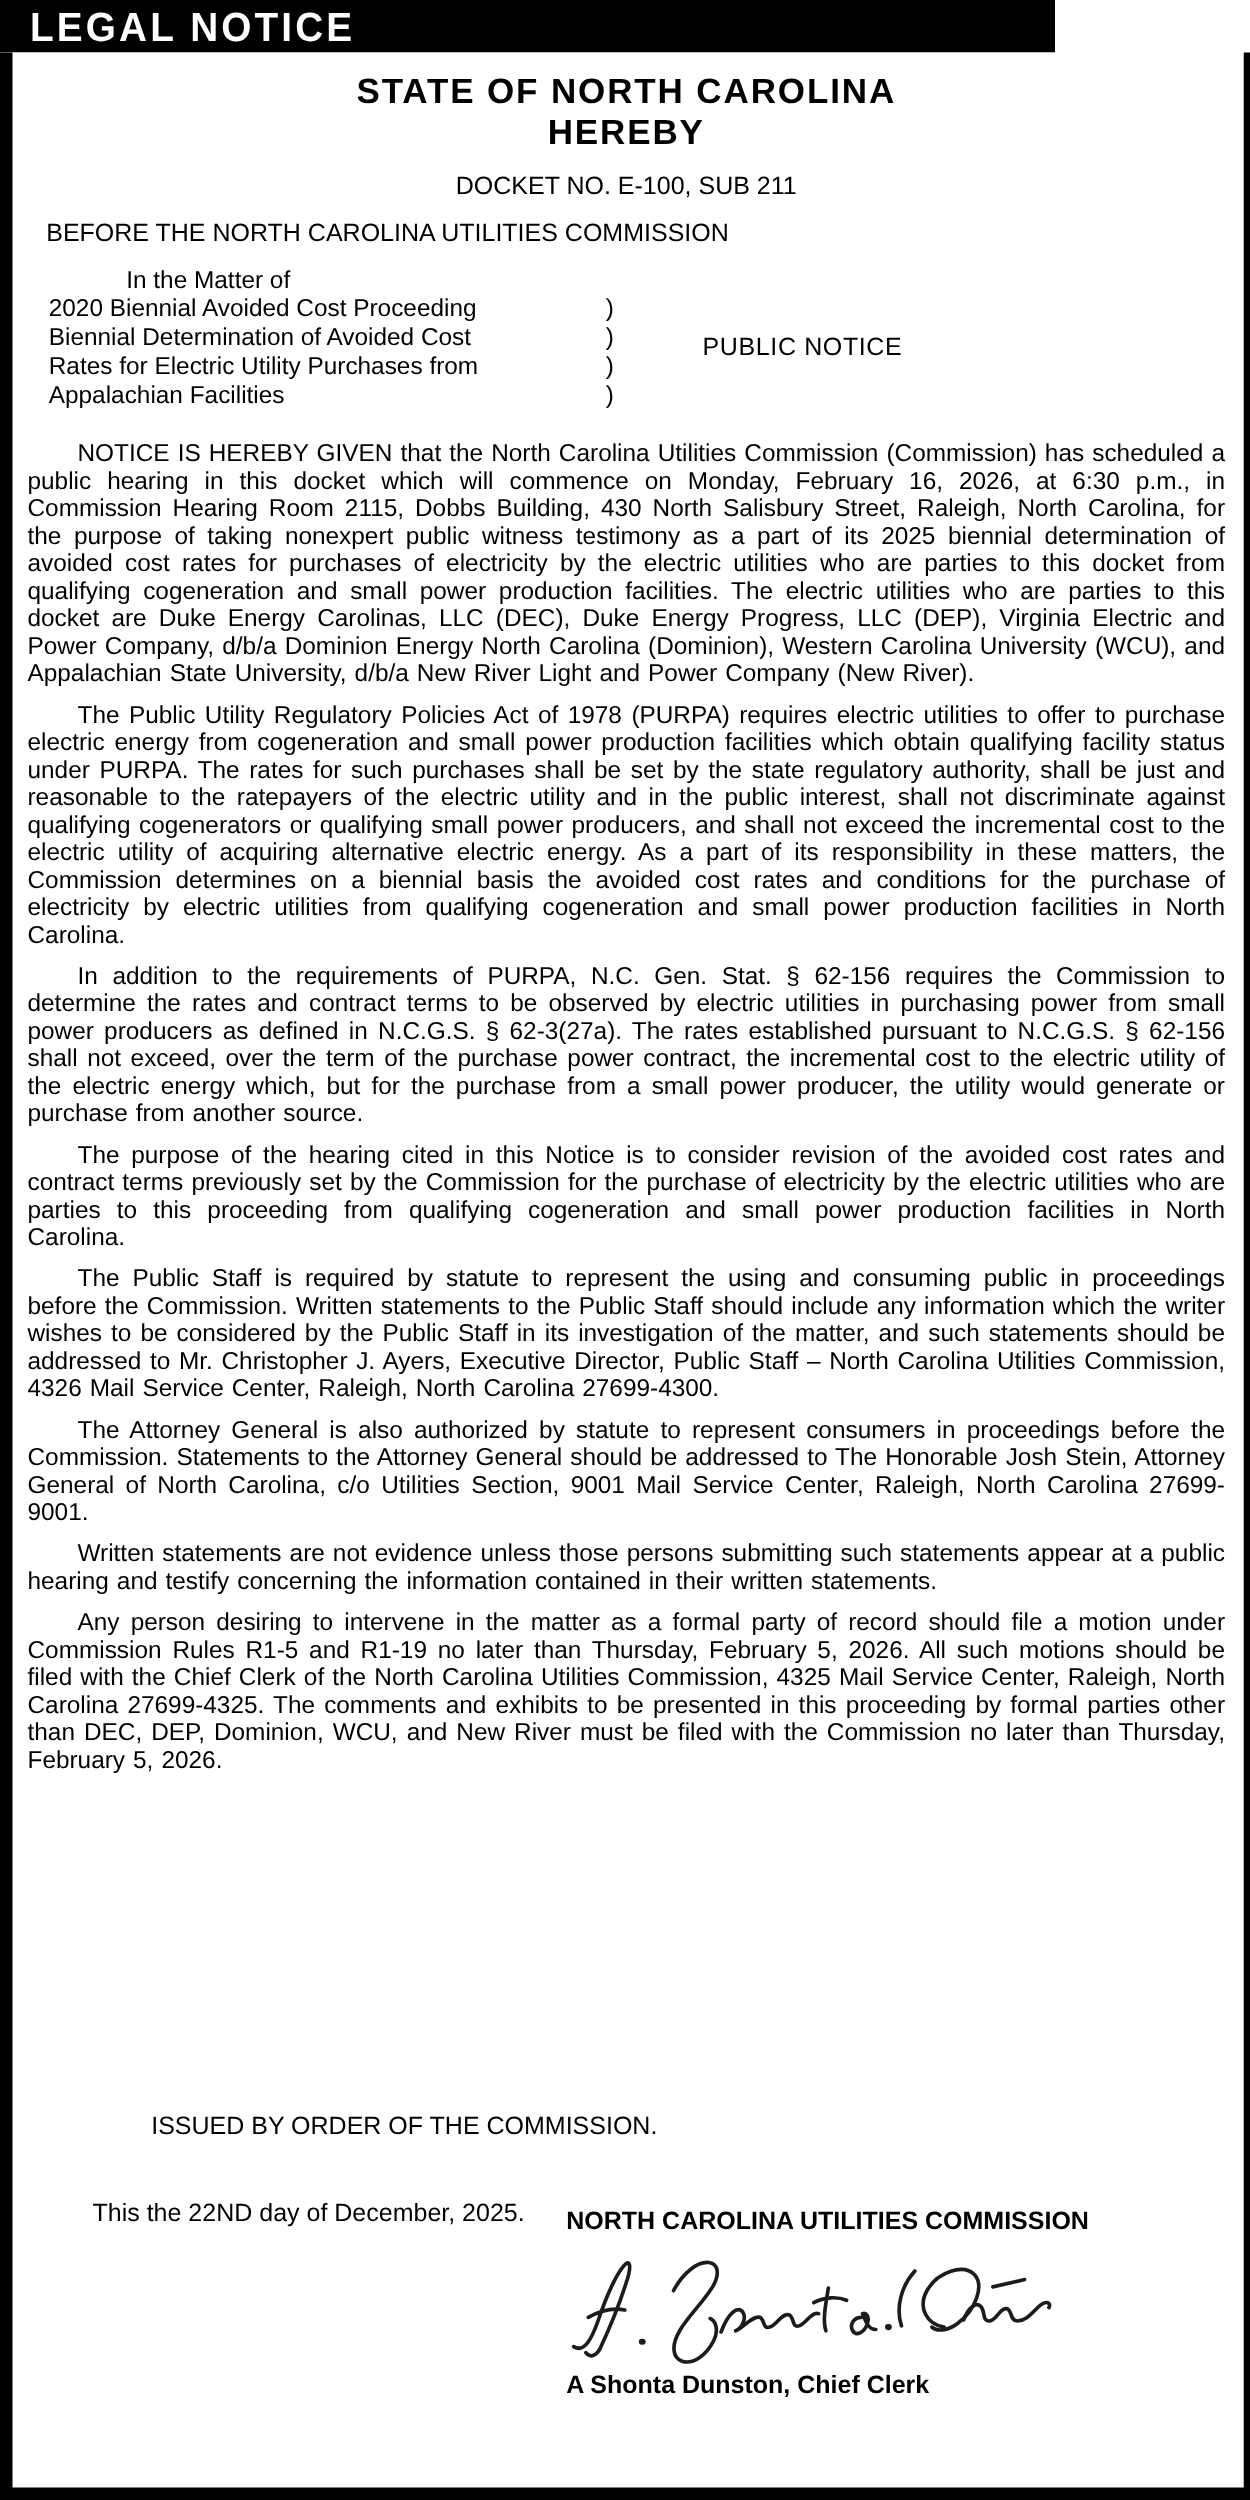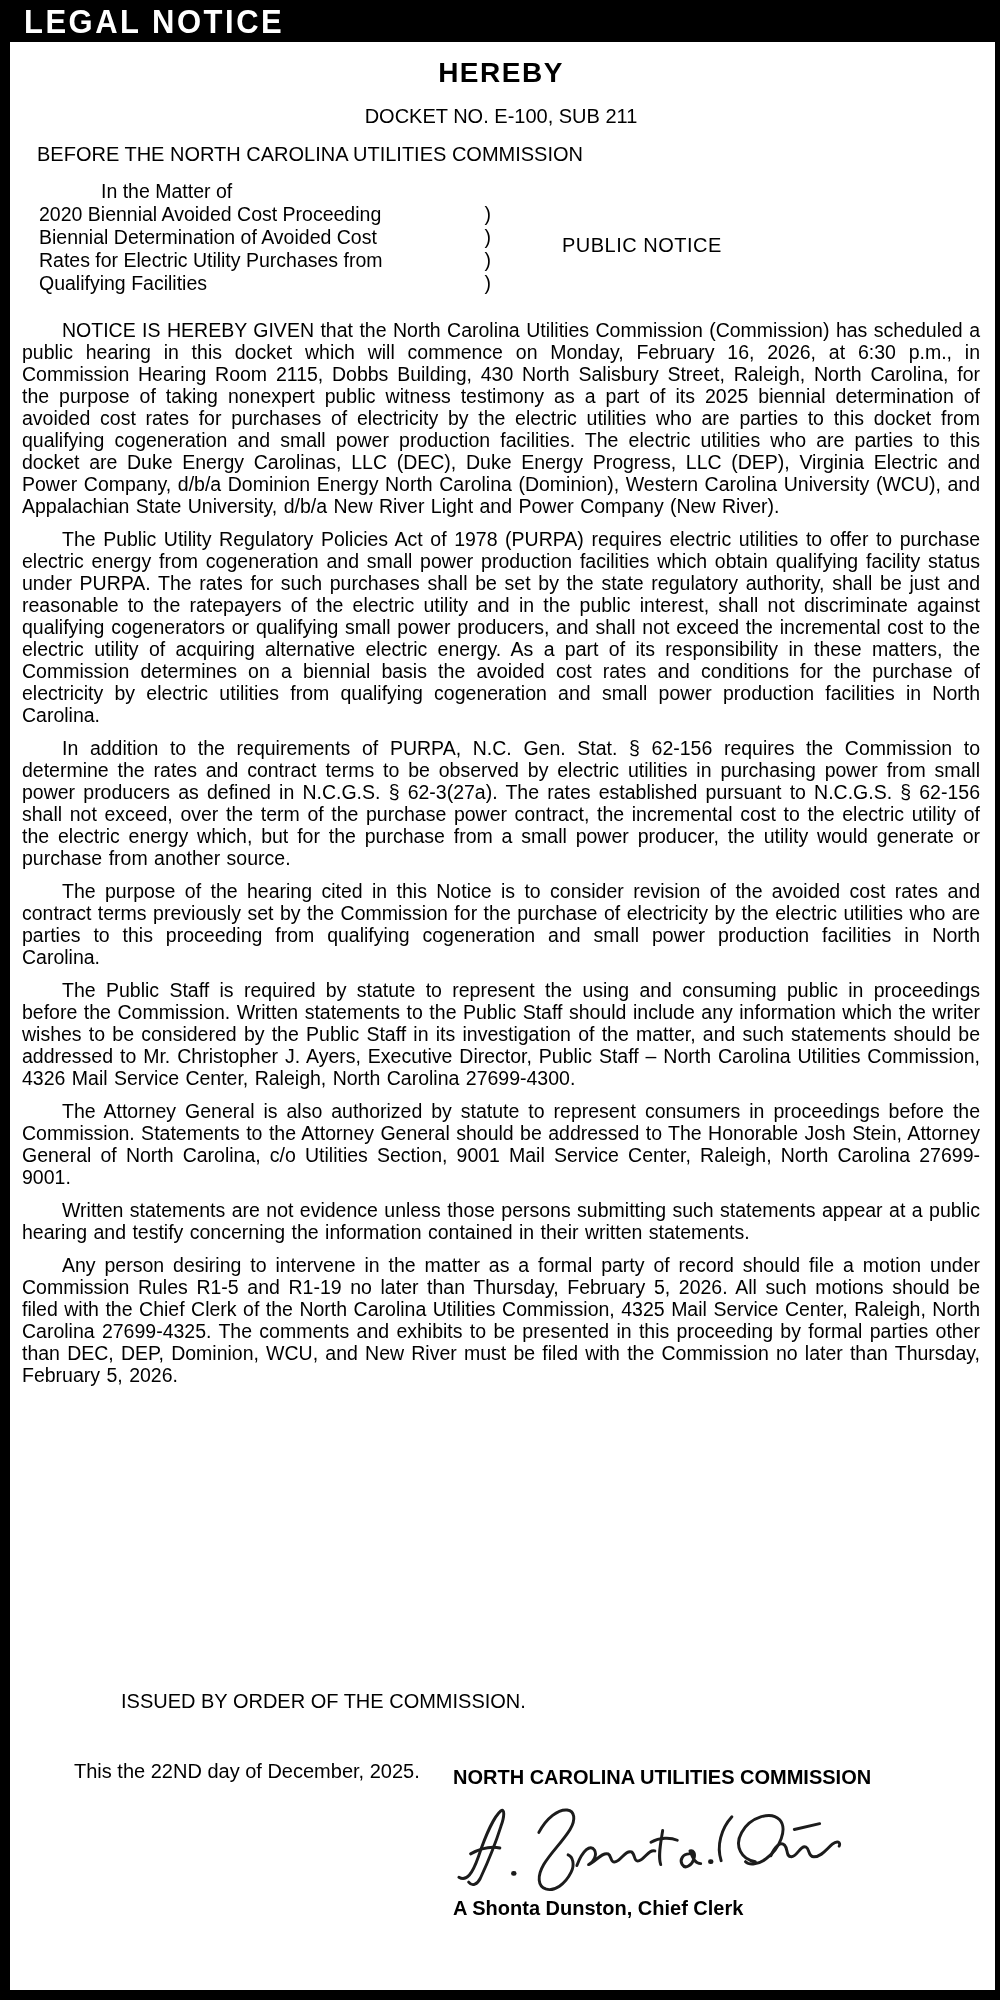--- a/index.html
+++ b/index.html
@@ -12,21 +12,21 @@
     height: 2000px;
     position: relative;
     overflow: hidden;
     font-family: "Liberation Sans", sans-serif;
     color: #000000;
     -webkit-font-smoothing: antialiased;
   }
   .banner {
     position: absolute;
     top: 0; left: 0;
-    width: 1000px;
+    width: 844px;
     height: 42px;
     background: #000000;
     display: flex;
     align-items: center;
     box-sizing: border-box;
     padding-left: 24px;
   }
   .banner-text {
     color: #ffffff;
     font-size: 31px;
@@ -136,20 +136,21 @@
 </head>
 <body>
 
 <div class="banner">
   <span class="banner-text">LEGAL NOTICE</span>
 </div>
 
 <div class="doc">
 
   <div class="title-block">
+    <div>STATE OF NORTH CAROLINA</div>
     <div>HEREBY</div>
   </div>
 
   <div class="docket">DOCKET NO. E-100, SUB 211</div>
 
   <div class="before">BEFORE THE NORTH CAROLINA UTILITIES COMMISSION</div>
 
   <div class="caption-wrap">
     <div class="caption">
       <div class="in-matter">In the Matter of</div>
@@ -159,21 +160,21 @@
       </div>
       <div class="cap-row">
         <span>Biennial Determination of Avoided Cost</span>
         <span class="paren">)</span>
       </div>
       <div class="cap-row">
         <span>Rates for Electric Utility Purchases from</span>
         <span class="paren">)</span>
       </div>
       <div class="cap-row">
-        <span>Qualifying Facilities</span>
+        <span>Appalachian Facilities</span>
         <span class="paren">)</span>
       </div>
     </div>
     <div class="public-notice">PUBLIC NOTICE</div>
   </div>
 
   <div class="body-text">
     <p>NOTICE IS HEREBY GIVEN that the North Carolina Utilities Commission (Commission) has scheduled a public hearing in this docket which will commence on Monday, February 16, 2026, at 6:30 p.m., in Commission Hearing Room 2115, Dobbs Building, 430 North Salisbury Street, Raleigh, North Carolina, for the purpose of taking nonexpert public witness testimony as a part of its 2025 biennial determination of avoided cost rates for purchases of electricity by the electric utilities who are parties to this docket from qualifying cogeneration and small power production facilities. The electric utilities who are parties to this docket are Duke Energy Carolinas, LLC (DEC), Duke Energy Progress, LLC (DEP), Virginia Electric and Power Company, d/b/a Dominion Energy North Carolina (Dominion), Western Carolina University (WCU), and Appalachian State University, d/b/a New River Light and Power Company (New River).</p>
     <p>The Public Utility Regulatory Policies Act of 1978 (PURPA) requires electric utilities to offer to purchase electric energy from cogeneration and small power production facilities which obtain qualifying facility status under PURPA. The rates for such purchases shall be set by the state regulatory authority, shall be just and reasonable to the ratepayers of the electric utility and in the public interest, shall not discriminate against qualifying cogenerators or qualifying small power producers, and shall not exceed the incremental cost to the electric utility of acquiring alternative electric energy. As a part of its responsibility in these matters, the Commission determines on a biennial basis the avoided cost rates and conditions for the purchase of electricity by electric utilities from qualifying cogeneration and small power production facilities in North Carolina.</p>
     <p>In addition to the requirements of PURPA, N.C. Gen. Stat. § 62-156 requires the Commission to determine the rates and contract terms to be observed by electric utilities in purchasing power from small power producers as defined in N.C.G.S. § 62-3(27a). The rates established pursuant to N.C.G.S. § 62-156 shall not exceed, over the term of the purchase power contract, the incremental cost to the electric utility of the electric energy which, but for the purchase from a small power producer, the utility would generate or purchase from another source.</p>

